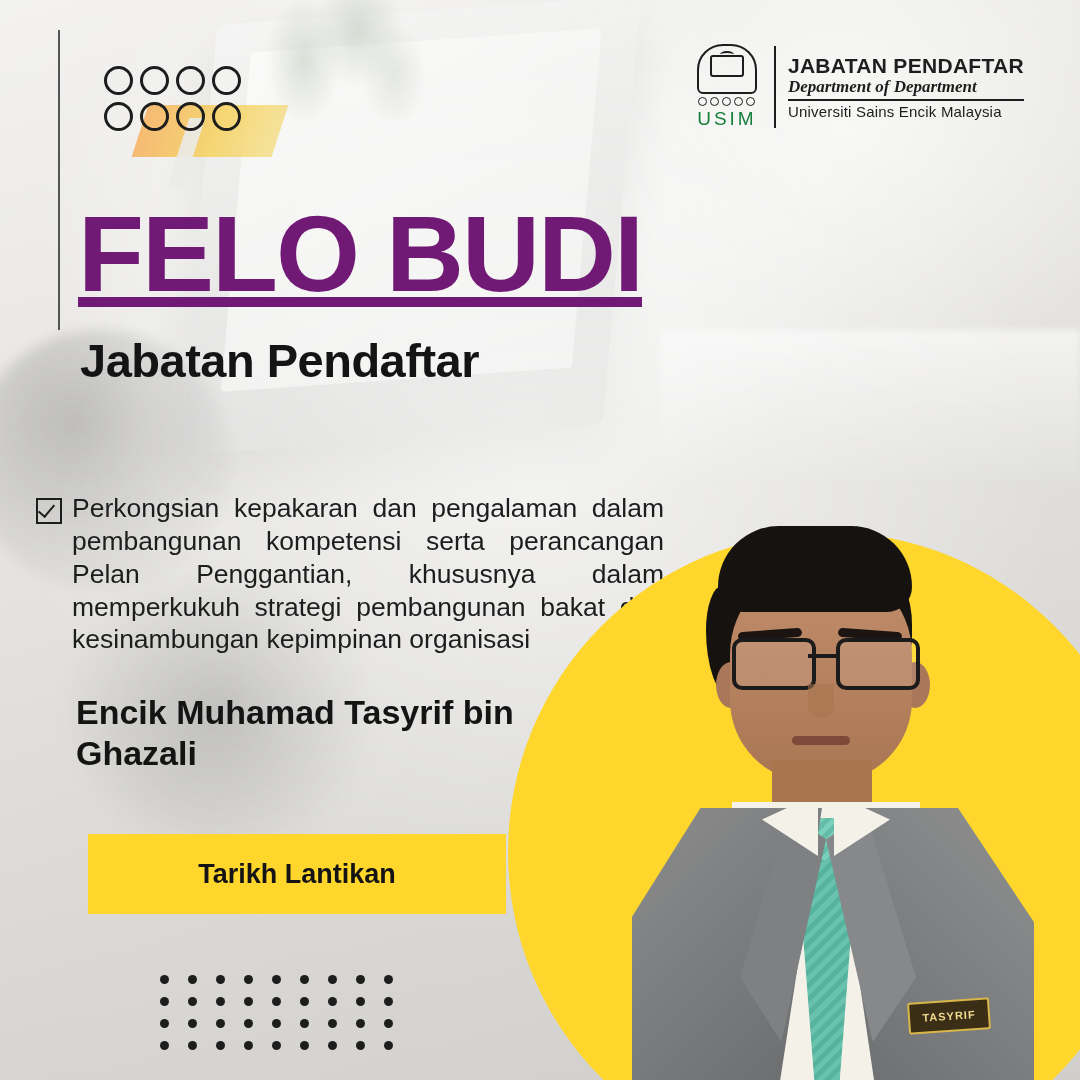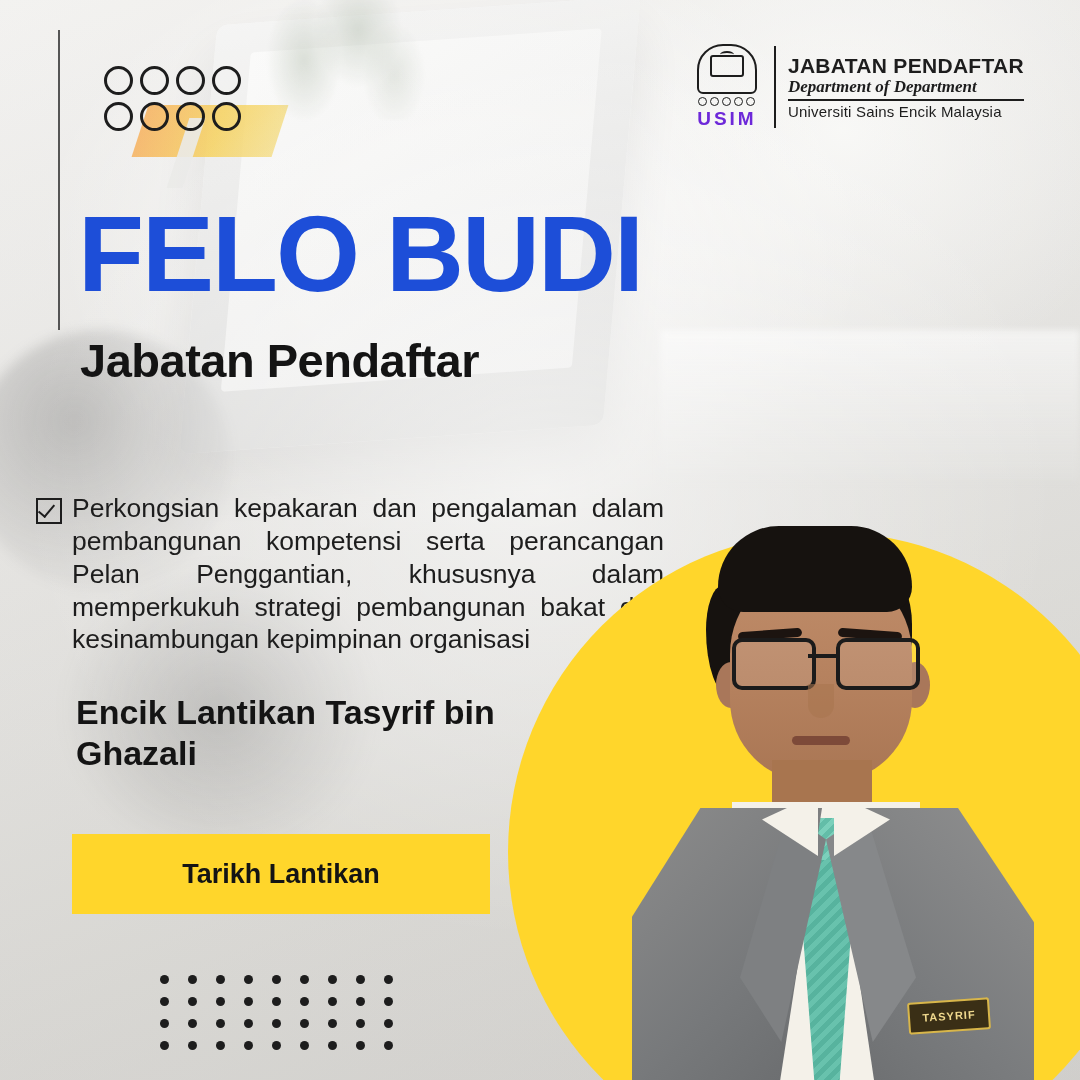--- a/index.html
+++ b/index.html
@@ -215,23 +215,23 @@
   }
   .logo-dots i {
     width: 7px;
     height: 7px;
     border: 1.6px solid #1d1d1d;
     border-radius: 50%;
     display: block;
   }
   .logo-usim {
     font-size: 19px;
-    font-weight: bold;
+    font-weight: normal;
     letter-spacing: 3px;
-    color: #6d28d9;
+    color: #15803d;
     margin-top: 2px;
   }
   .logo-divider {
     width: 2px;
     align-self: stretch;
     background: #1d1d1d;
     margin: 2px 2px 2px 0;
   }
   .logo-text {
     display: flex;
@@ -264,22 +264,23 @@
   }
 
   
   .title-main {
     position: absolute;
     left: 78px;
     top: 200px;
     font-size: 108px;
     font-weight: bold;
     letter-spacing: -2px;
-    color: #1d4ed8;
+    color: #701a75;
     line-height: 1;
+    text-decoration: underline;
   }
   .title-sub {
     position: absolute;
     left: 80px;
     top: 333px;
     font-size: 47px;
     font-weight: bold;
     color: #141414;
     letter-spacing: -0.5px;
   }
@@ -328,21 +329,21 @@
     width: 470px;
     font-size: 34px;
     font-weight: bold;
     line-height: 1.22;
     color: #141414;
   }
 
   
   .date-box {
     position: absolute;
-    left: 72px;
+    left: 88px;
     top: 834px;
     width: 418px;
     height: 80px;
     background: #FFD62B;
     display: flex;
     flex-direction: column;
     align-items: center;
     justify-content: center;
     gap: 6px;
   }
@@ -642,21 +643,21 @@
   </div>
 
   <div class="title-main">FELO BUDI</div>
   <div class="title-sub">Jabatan Pendaftar</div>
 
   <div class="desc-wrap">
     <div class="checkbox-icon"></div>
     <div class="desc-text">Perkongsian kepakaran dan pengalaman dalam pembangunan kompetensi serta perancangan Pelan Penggantian, khususnya dalam memperkukuh strategi pembangunan bakat dan kesinambungan kepimpinan organisasi</div>
   </div>
 
-  <div class="person-name">Encik Lantikan Tasyrif bin Ghazali</div>
+  <div class="person-name">Encik Muhamad Tasyrif bin Ghazali</div>
 
   <div class="date-box">
     <div class="date-label">Tarikh Lantikan</div>
   </div>
 
   <div class="yellow-circle"></div>
 
   <div class="portrait">
     <div class="p-hair"></div>
     <div class="p-ear-l"></div>

